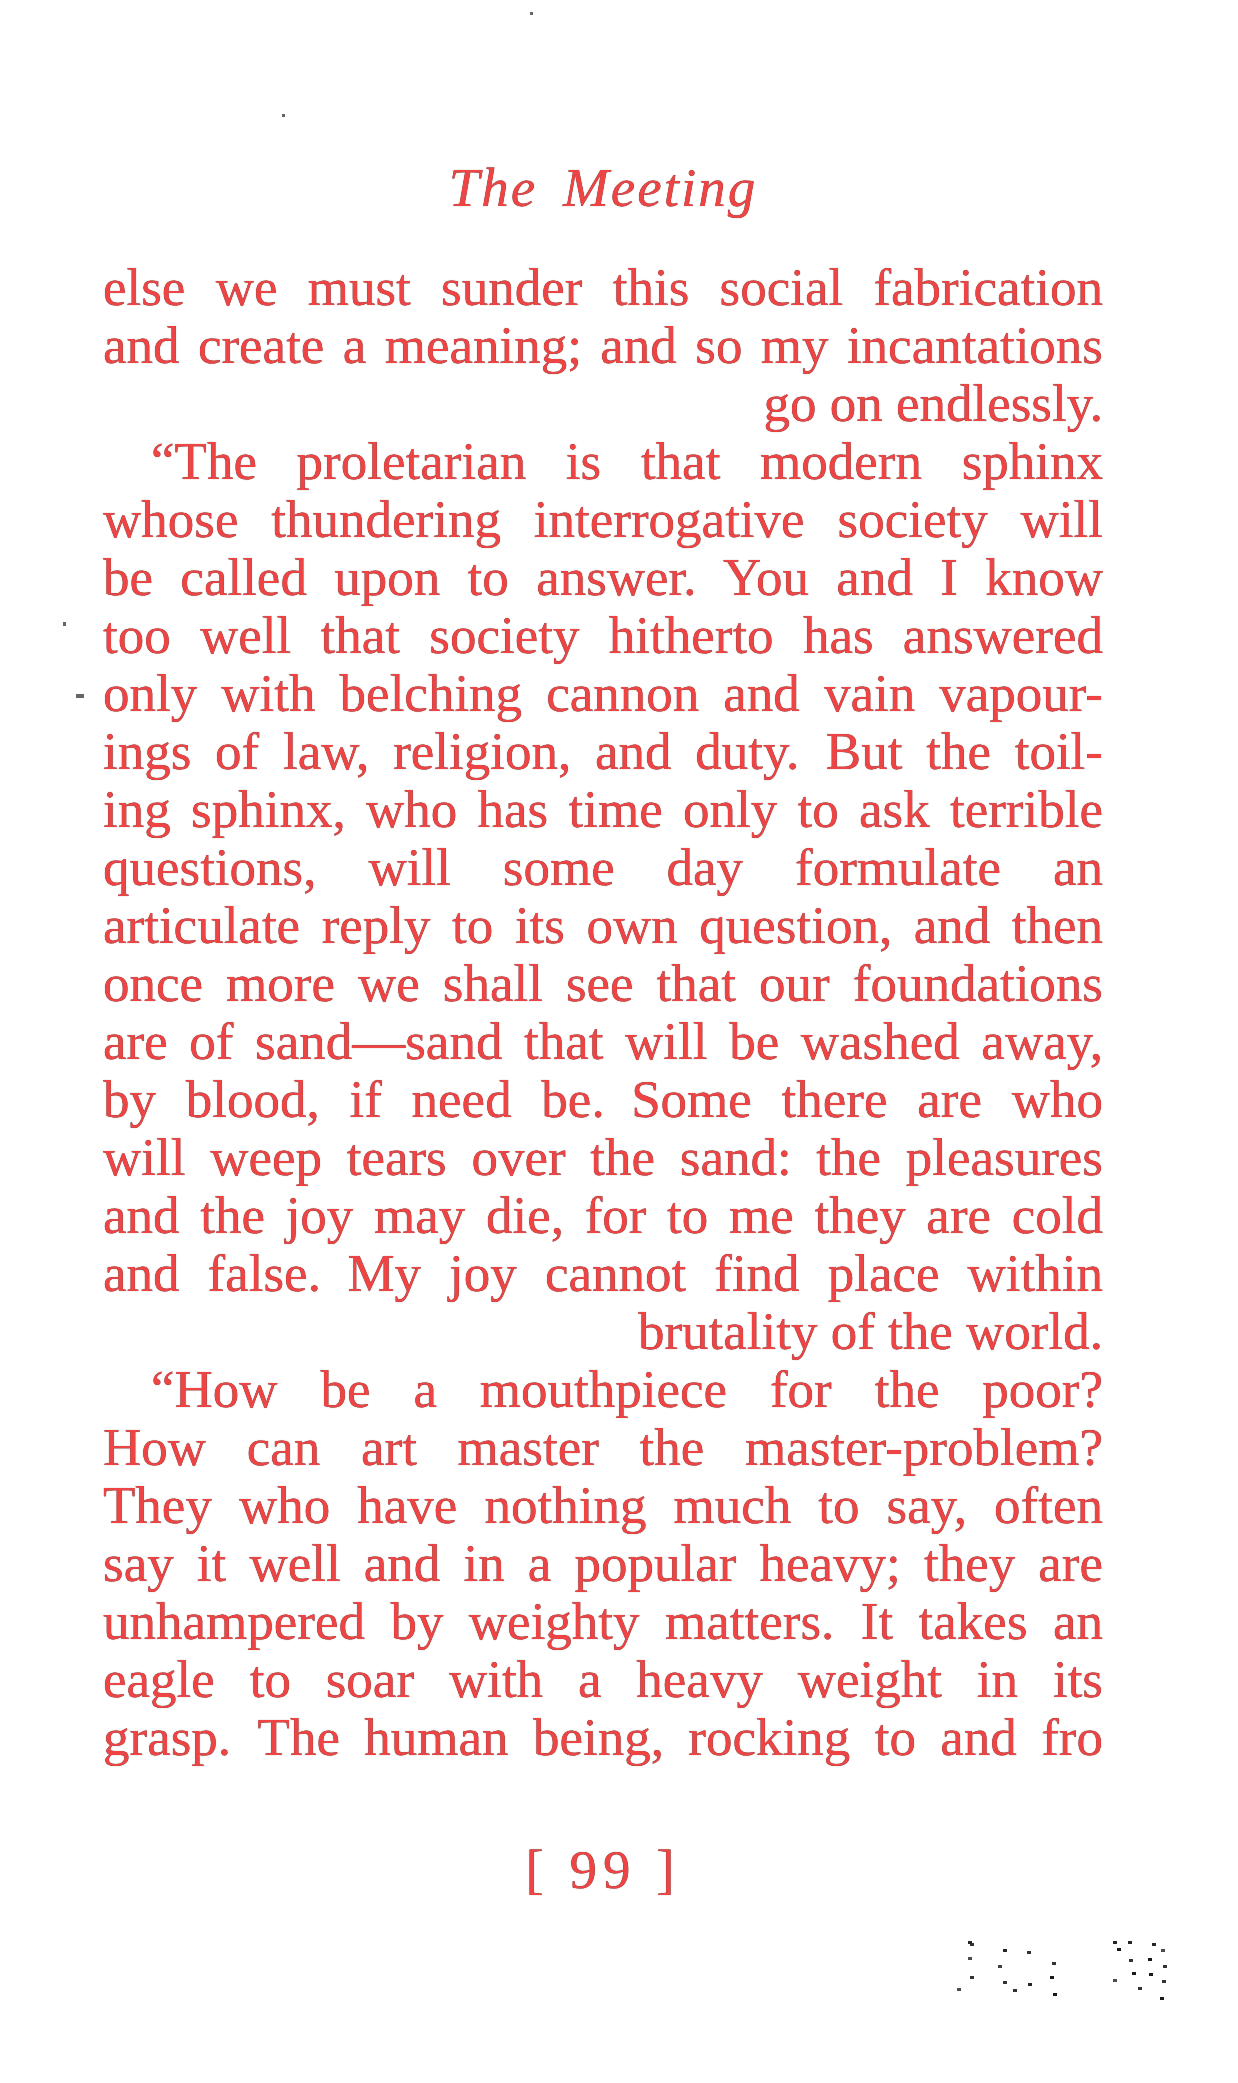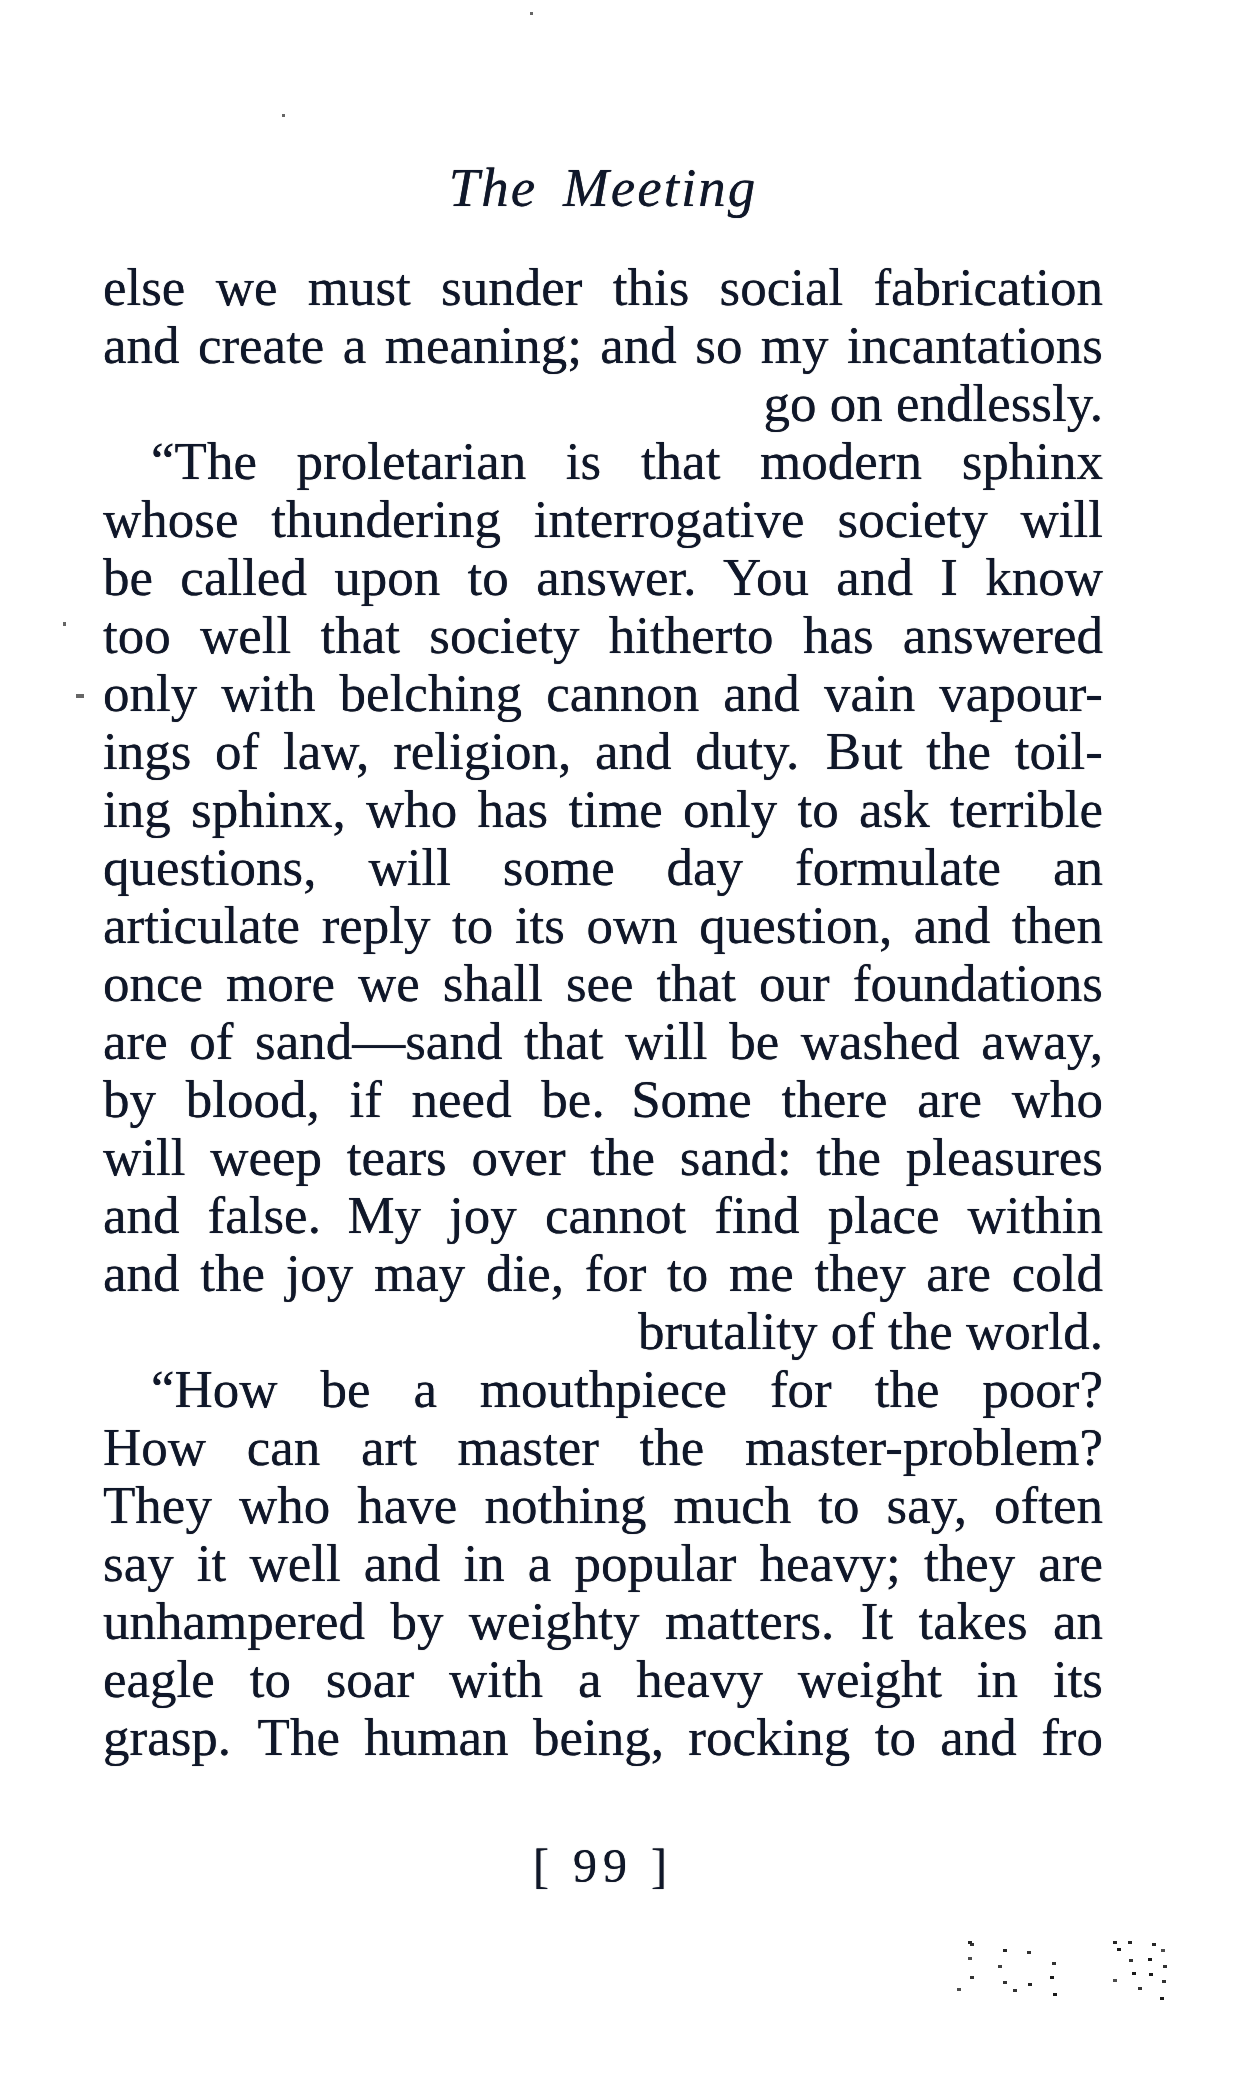--- a/index.html
+++ b/index.html
@@ -2,21 +2,21 @@
 <html><head>
 <meta charset="utf-8">
 <style>
   html, body { margin: 0; padding: 0; background: #ffffff; }
 
   .page {
     position: relative;
     width: 1238px;
     height: 2083px;
     background: #ffffff;
-    color: #0f172a;
+    color: #ef4444;
     font-family: "Liberation Serif", serif;
     overflow: hidden;
   }
 
   
   .running-title {
     position: absolute;
     top: 156px;
     left: 103px;
     width: 1000px;
@@ -42,21 +42,21 @@
   .line.just { text-align: justify; text-align-last: justify; }
   .line.indent { text-indent: 48px; }
 
   
   .folio {
     position: absolute;
     top: 1838px;
     left: 103px;
     width: 1000px;
     text-align: center;
-    font-size: 48px;
+    font-size: 55px;
     letter-spacing: 6px;
     text-shadow: 0 0 0.7px rgba(0,0,0,0.9);
   }
 
   
   .noise {
     position: absolute;
     width: 4px; height: 3px;
     background: rgba(0,0,0,0.85);
   }
@@ -103,22 +103,22 @@
       <div class="line just">too well that society hitherto has answered</div>
       <div class="line just">only with belching cannon and vain vapour-</div>
       <div class="line just">ings of law, religion, and duty. But the toil-</div>
       <div class="line just">ing sphinx, who has time only to ask terrible</div>
       <div class="line just">questions, will some day formulate an</div>
       <div class="line just">articulate reply to its own question, and then</div>
       <div class="line just">once more we shall see that our foundations</div>
       <div class="line just">are of sand—sand that will be washed away,</div>
       <div class="line just">by blood, if need be. Some there are who</div>
       <div class="line just">will weep tears over the sand: the pleasures</div>
+      <div class="line just">and the joy may die, for to me they are cold</div>
       <div class="line just">and false. My joy cannot find place within</div>
-      <div class="line just">and the joy may die, for to me they are cold</div>
       <div class="line">brutality of the world.</div>
       <div class="line just indent">“How be a mouthpiece for the poor?</div>
       <div class="line just">How can art master the master-problem?</div>
       <div class="line just">They who have nothing much to say, often</div>
       <div class="line just">say it well and in a popular heavy; they are</div>
       <div class="line just">unhampered by weighty matters. It takes an</div>
       <div class="line just">eagle to soar with a heavy weight in its</div>
       <div class="line just">grasp. The human being, rocking to and fro</div>
     </div>
 

